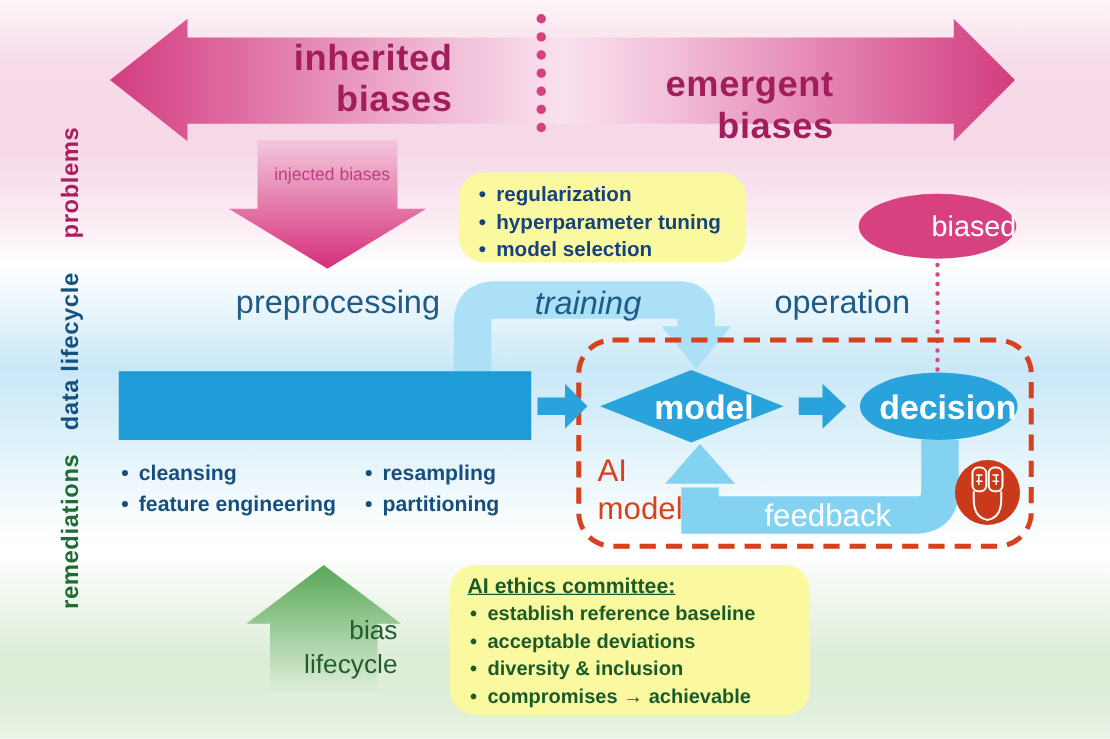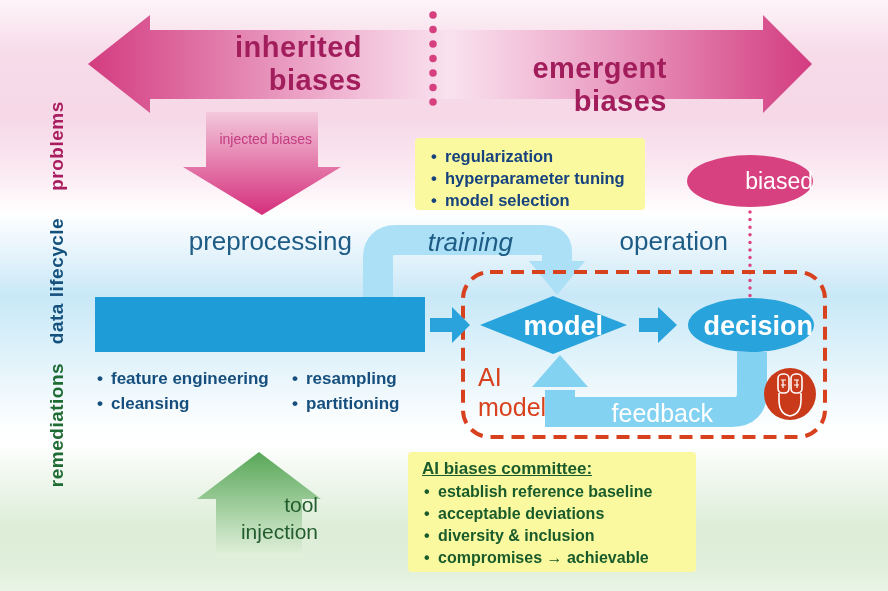--- a/index.html
+++ b/index.html
@@ -27,21 +27,21 @@
   .txt{position:absolute;text-align:right;}
   .top-arrow-label{width:200px;font-size:29px;font-weight:bold;color:#a21d5c;line-height:33px;letter-spacing:.5px;}
   .stage{font-size:26px;color:#1e5c86;}
   .node-label{font-weight:bold;color:#fff;font-size:27px;}
   .injected-label{width:100px;font-size:14px;color:#c13c80;line-height:38px;}
   .bias-injection-label{width:116px;font-size:21px;color:#235d2e;line-height:27px;}
   .biased-label{width:125px;font-size:23px;color:#fff;}
   .feedback-label{width:125px;font-size:25px;color:#fff;}
   .aitool-label{width:70px;font-size:25px;color:#d8411e;line-height:30px;text-align:left;}
   .side-label{position:absolute;white-space:nowrap;font-weight:bold;font-size:19px;letter-spacing:.5px;}
-  .yellow-box{position:absolute;background:#faf99f;border-radius:4px;margin-left:48px;}
+  .yellow-box{position:absolute;background:#faf99f;border-radius:20px;}
   .yb-title{font-size:17px;font-weight:bold;color:#195b2b;margin:0 0 2px 0;}
   .yb-title span{text-decoration:underline;}
   .bullet-row{position:relative;padding-left:16px;font-weight:bold;}
   .bullet-row::before{content:"\2022";position:absolute;left:2px;}
   .pb-row{font-size:16.5px;line-height:22px;color:#16427e;}
   .eb-row{font-size:16px;line-height:22px;color:#195b2b;}
   .data-bullets{position:absolute;font-size:17px;font-weight:bold;line-height:25px;color:#164f7d;text-align:left;}
 </style>
 </head>
 <body>
@@ -125,33 +125,33 @@
   <div class="txt stage" style="left:152px;top:226px;width:200px;">preprocessing</div>
   <div class="txt stage" style="left:413px;top:227px;width:100px;font-style:italic;">training</div>
   <div class="txt stage" style="left:612px;top:226px;width:116px;">operation</div>
 
   <div class="txt node-label" style="left:503px;top:311px;width:100px;">model</div>
   <div class="txt node-label" style="left:689px;top:311px;width:124px;">decision</div>
   <div class="txt feedback-label" style="left:588px;top:399px;">feedback</div>
   <div class="txt aitool-label" style="left:478px;top:362px;">AI model</div>
 
   <div class="data-bullets" style="left:95px;top:366px;">
+    <div class="bullet-row">cleansing</div>
     <div class="bullet-row">feature engineering</div>
-    <div class="bullet-row">cleansing</div>
   </div>
   <div class="data-bullets" style="left:290px;top:366px;">
     <div class="bullet-row">resampling</div>
     <div class="bullet-row">partitioning</div>
   </div>
 
-  <div class="txt bias-injection-label" style="left:202px;top:491px;">tool injection</div>
+  <div class="txt bias-injection-label" style="left:202px;top:491px;">bias lifecycle</div>
 
   <div class="yellow-box" style="left:360px;top:452px;width:288px;height:120px;padding:7px 0 0 14px;box-sizing:border-box;">
     <div class="yb-title">
-      <span>AI biases committee:</span>
+      <span>AI ethics committee:</span>
     </div>
     <div class="bullet-row eb-row">establish reference baseline</div>
     <div class="bullet-row eb-row">acceptable deviations</div>
     <div class="bullet-row eb-row">diversity &amp; inclusion</div>
     <div class="bullet-row eb-row">compromises → achievable</div>
   </div>
 
 </div>
 
 </body></html>

